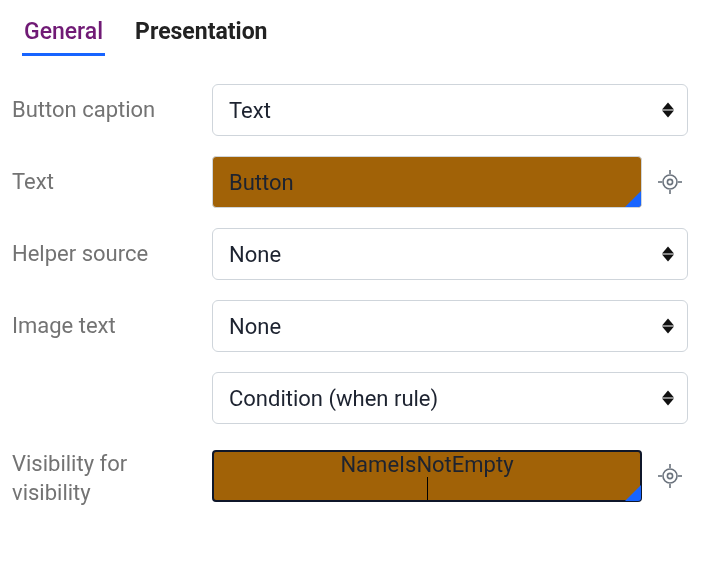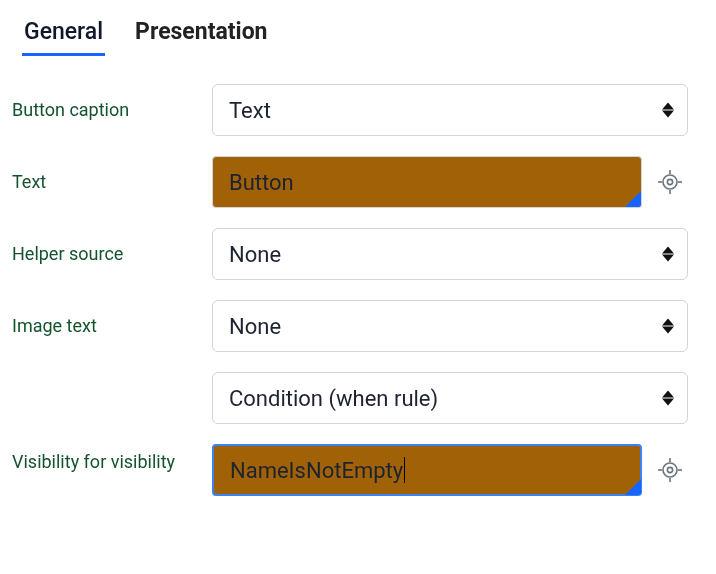--- a/index.html
+++ b/index.html
@@ -22,40 +22,40 @@
     margin-bottom: 28px;
   }
   .tab {
     font-size: 23px;
     line-height: 1;
     padding: 4px 2px 10px;
     cursor: pointer;
     user-select: none;
   }
   .tab.active {
-    color: #0f172a;
+    color: #701a75;
     border-bottom: 3px solid #1764ff;
     font-weight: 500;
   }
   .tab.inactive {
     color: #222;
     border-bottom: 3px solid transparent;
     font-weight: bold;
   }
 
   .form {
     display: grid;
     grid-template-columns: 190px 1fr 36px;
     column-gap: 10px;
     row-gap: 20px;
     align-items: center;
   }
   .lbl {
-    color: #14532d;
-    font-size: 18px;
+    color: #737373;
+    font-size: 22px;
     line-height: 1.3;
   }
   .lbl.multiline {
     align-self: start;
     padding-top: 6px;
   }
 
   .select-wrap {
     grid-column: 2 / span 2;
     position: relative;
@@ -106,21 +106,22 @@
     border-radius: 4px;
     background: #a16207;
     font-size: 22px;
     color: #1d2330;
     padding: 0 16px;
     display: flex;
     align-items: center;
     cursor: text;
   }
   .textbox.focused {
-    border: 2px solid #3b82f6;
+    border: 2px solid #0f172a;
+    flex-direction: column;
   }
   .resize-corner {
     position: absolute;
     right: 1px;
     bottom: 1px;
     width: 0; height: 0;
     border-left: 16px solid transparent;
     border-bottom: 16px solid #1764ff;
     border-bottom-right-radius: 3px;
     pointer-events: none;

